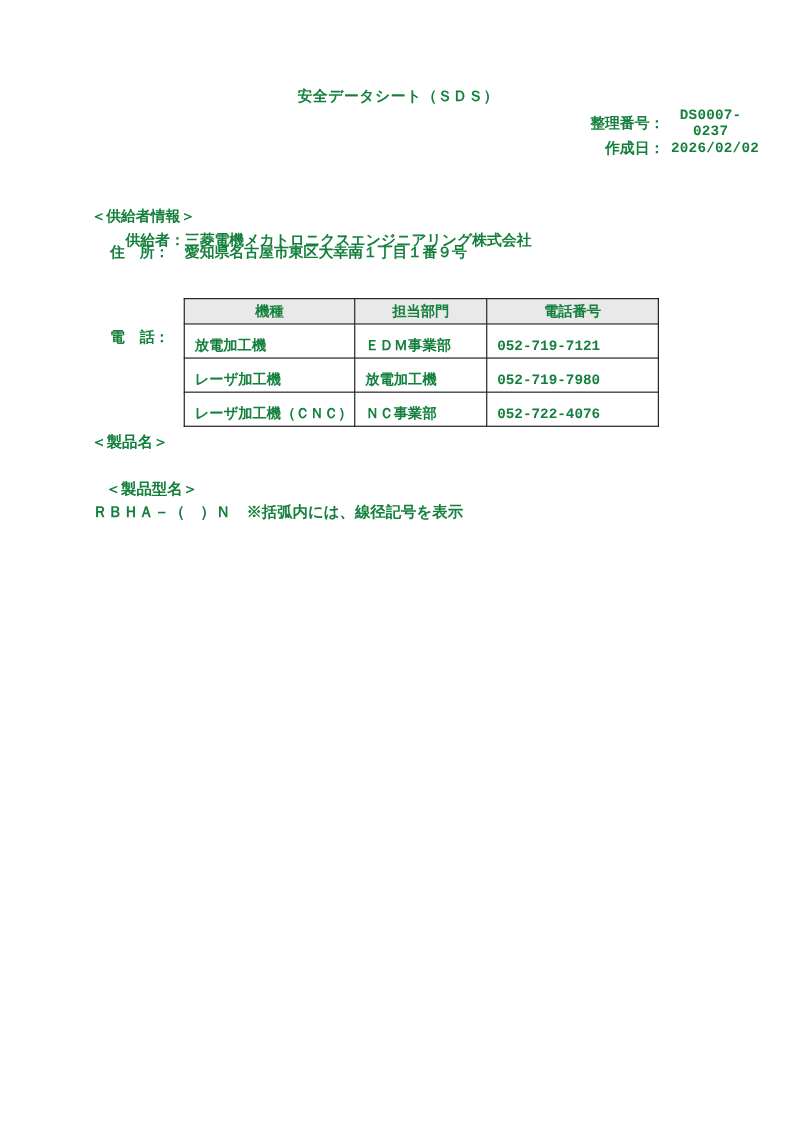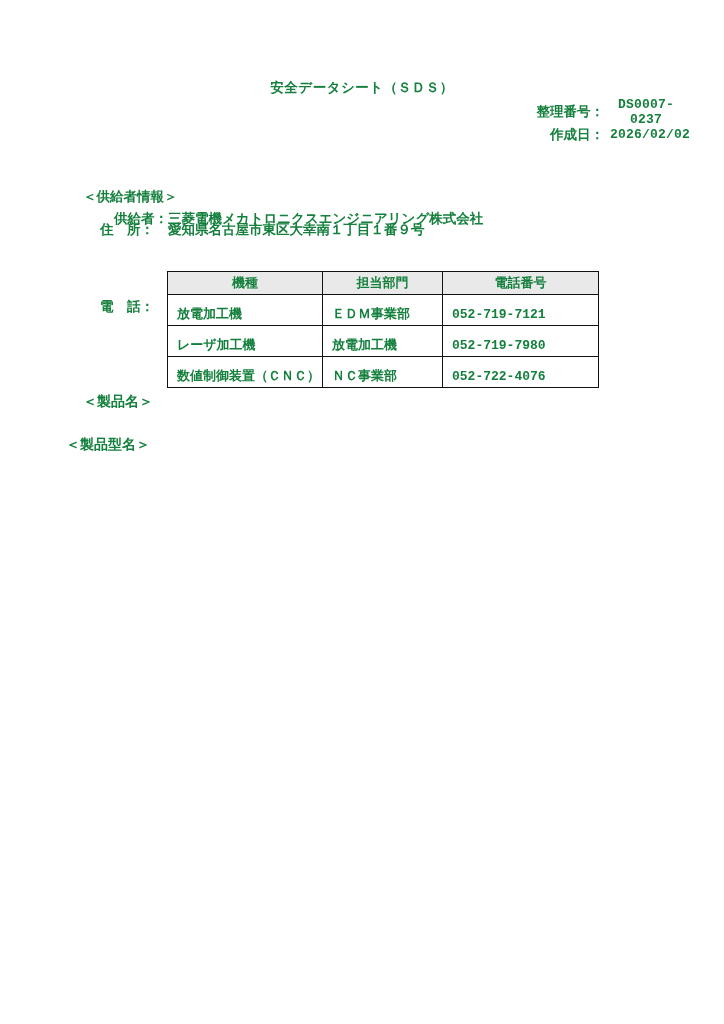--- a/index.html
+++ b/index.html
@@ -92,21 +92,21 @@
     padding: 8px 0 0 9px;
   }
   .product-line {
     position: absolute;
     left: 84px;
     font-size: 14px;
     white-space: pre;
   }
   .product-name-heading  { top: 393px; left: 83px; }
   .product-name-value    { top: 414px; }
-  .product-model-heading { top: 436px; left: 66px; }
+  .product-model-heading { top: 436px; left: 96px; }
   .product-model-value   { top: 457px; }
 </style>
 </head>
 <body>
 
 <div class="page">
 
   <div class="doc-title">安全データシート（ＳＤＳ）</div>
 
   <div class="meta-block">
@@ -154,26 +154,27 @@
         <td>放電加工機</td>
         <td>ＥＤＭ事業部</td>
         <td>052-719-7121</td>
       </tr>
       <tr>
         <td>レーザ加工機</td>
         <td>放電加工機</td>
         <td>052-719-7980</td>
       </tr>
       <tr>
-        <td>数値制御装置（ＣＮＣ）</td>
+        <td>レーザ加工機（ＣＮＣ）</td>
         <td>ＮＣ事業部</td>
         <td>052-722-4076</td>
       </tr>
     </tbody>
   </table>
 
   <div class="product-line product-name-heading">＜製品名＞</div>
 
 
   <div class="product-line product-model-heading">＜製品型名＞</div>
 
+  <div class="product-line product-model-value">ＲＢＨＡ－（　）Ｎ　※括弧内には、線径記号を表示</div>
 
 </div>
 
 </body></html>

